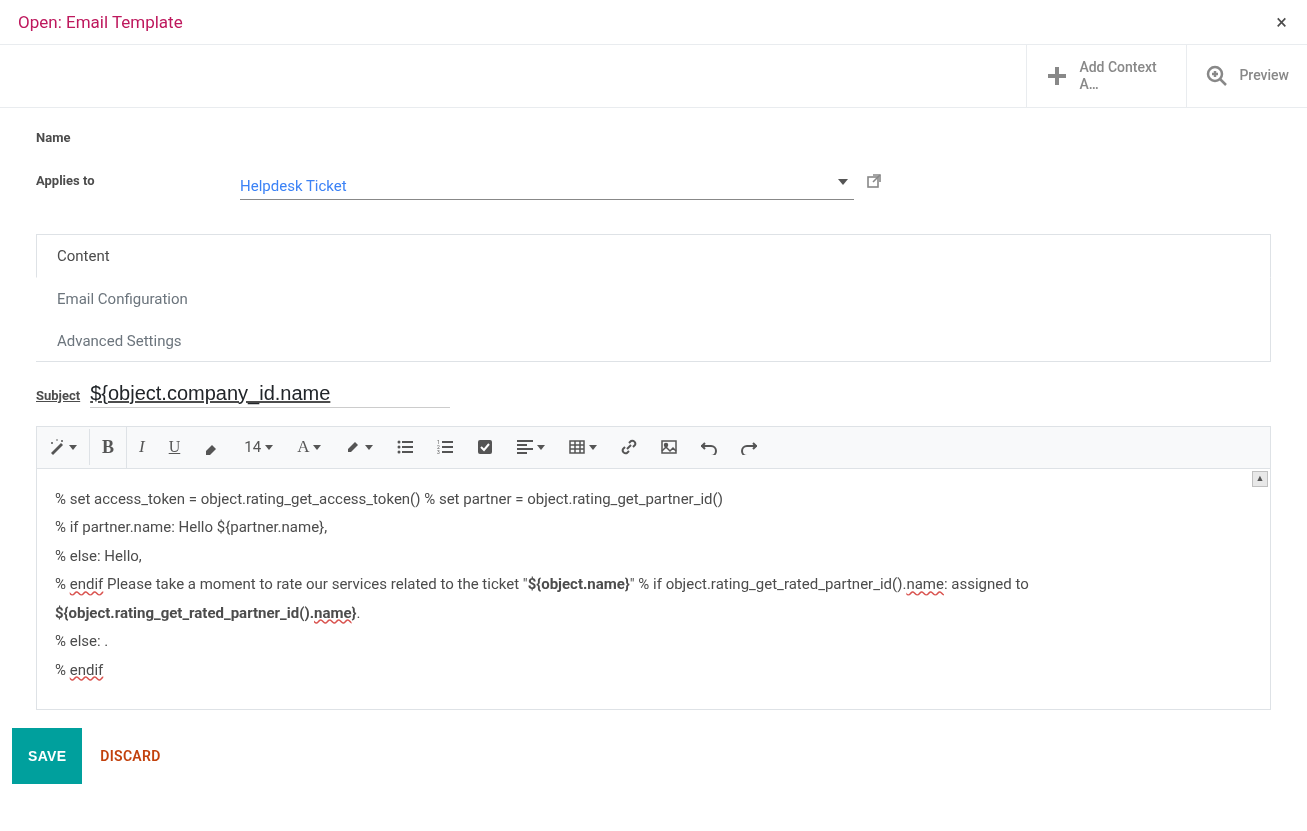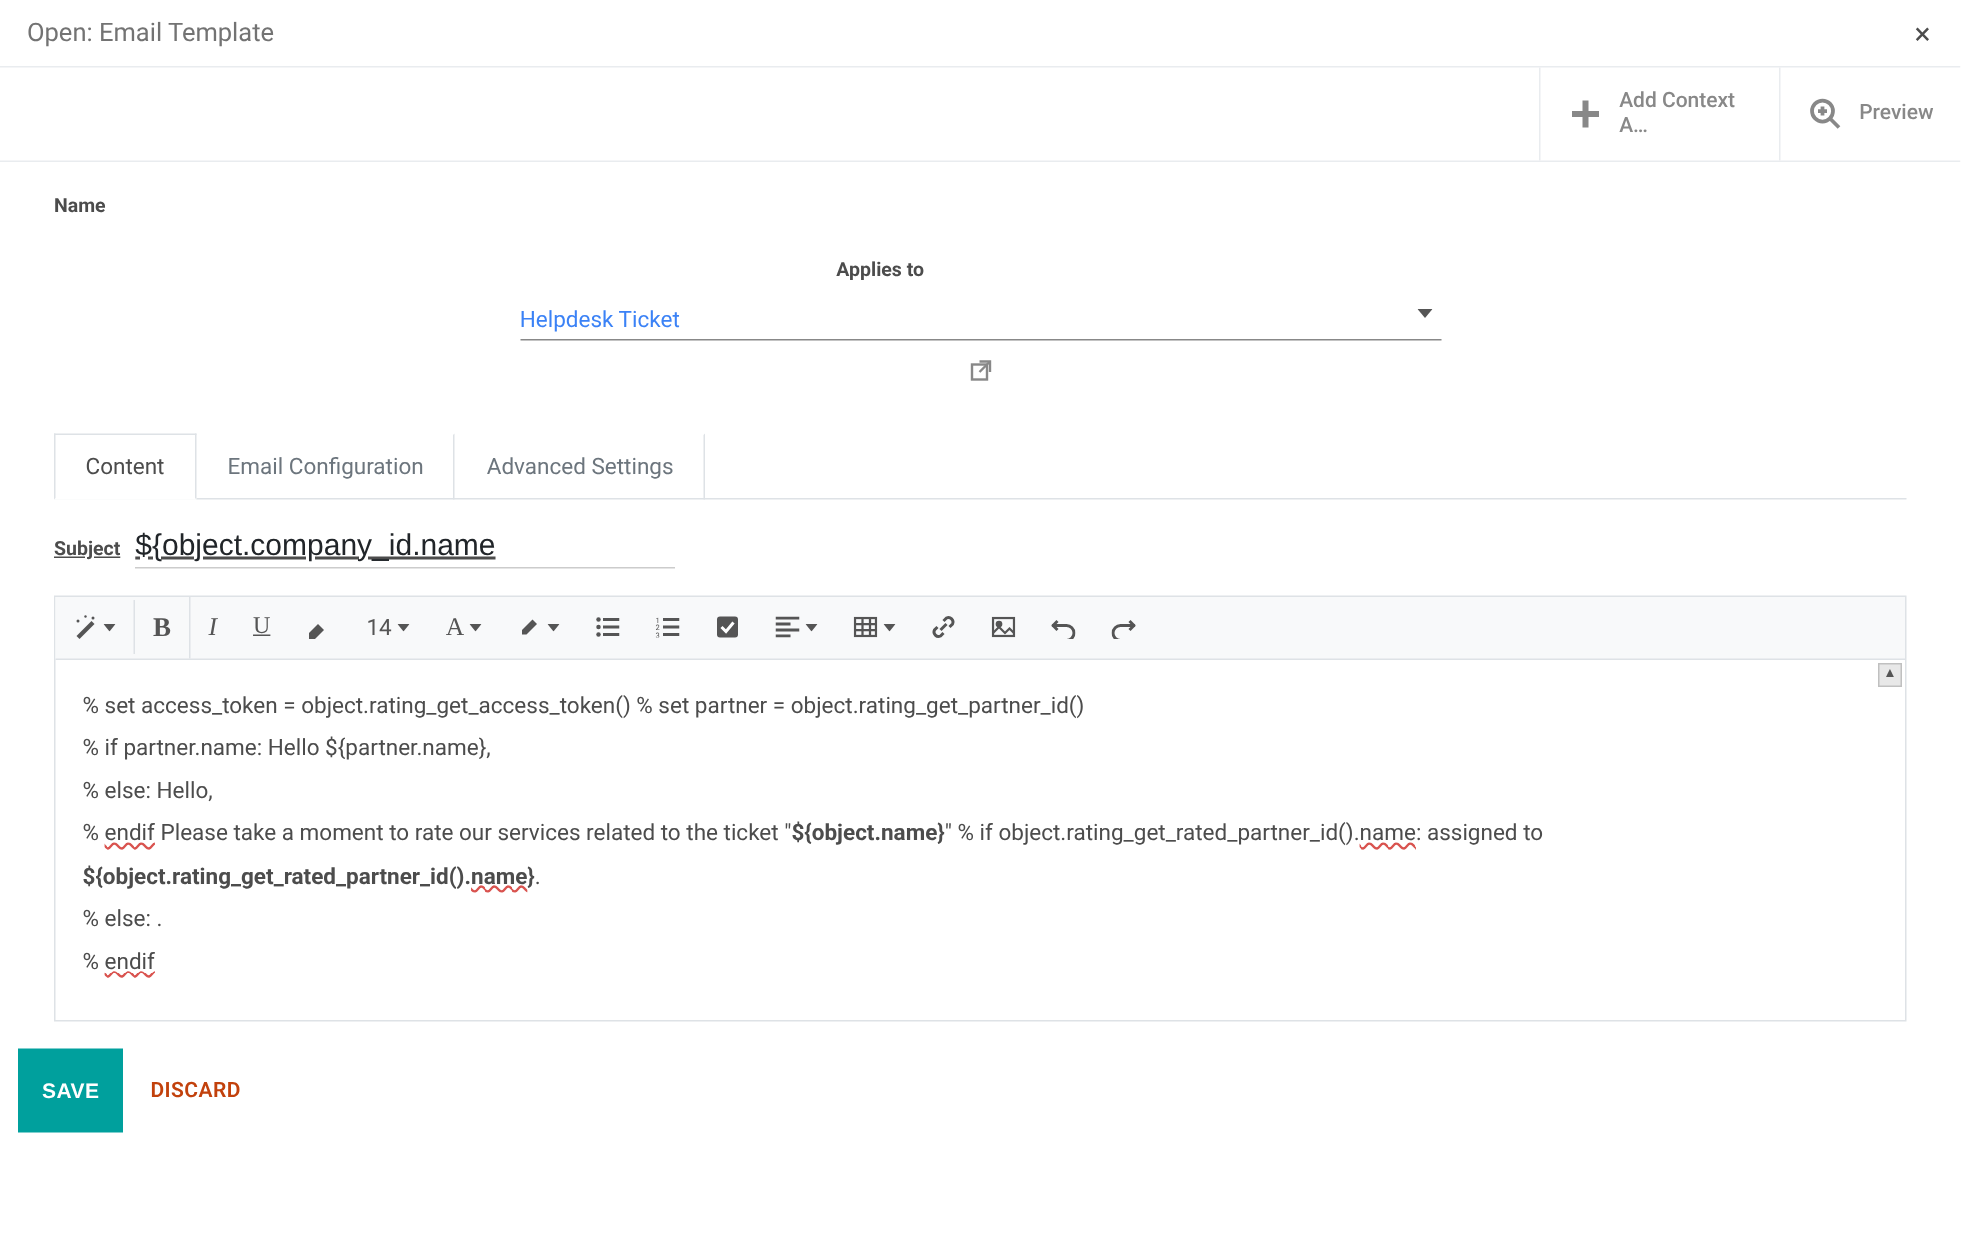--- a/index.html
+++ b/index.html
@@ -11,21 +11,21 @@
   }
   .modal-header {
     display: flex;
     justify-content: space-between;
     align-items: center;
     padding: 10px 20px 10px 18px;
     border-bottom: 1px solid #e9ecef;
   }
   .modal-title {
     font-size: 17px;
-    color: #737373;
+    color: #be185d;
     font-weight: 400;
   }
   .close-x {
     font-size: 20px;
     color: #4c4c4c;
     cursor: pointer;
   }
   .toolbar-top {
     display: flex;
     justify-content: flex-end;
@@ -70,24 +70,22 @@
     font-weight: 500;
     color: #212529;
     border: none;
     border-bottom: 1px solid #555;
     padding: 4px 0;
     outline: none;
     background: transparent;
   }
   .applies-row {
     display: flex;
-    align-items: center;
     margin-top: 28px;
     gap: 12px;
-    flex-direction: column;
   }
   .applies-row .field-label {
     width: 192px;
     margin-bottom: 0;
   }
   .applies-select {
     position: relative;
     width: 614px;
     border-bottom: 1px solid #888;
     padding: 4px 0;
@@ -101,20 +99,21 @@
     right: 6px;
     top: 6px;
   }
   .ext-link {
     color: #7c7bad;
   }
   .tabs {
     display: flex;
     margin-top: 34px;
     border-bottom: 1px solid #dee2e6;
+    flex-direction: column;
   }
   .tab {
     padding: 12px 20px;
     font-size: 15px;
     color: #6c757d;
     cursor: pointer;
     border: 1px solid transparent;
     border-bottom: none;
     margin-bottom: -1px;
   }

